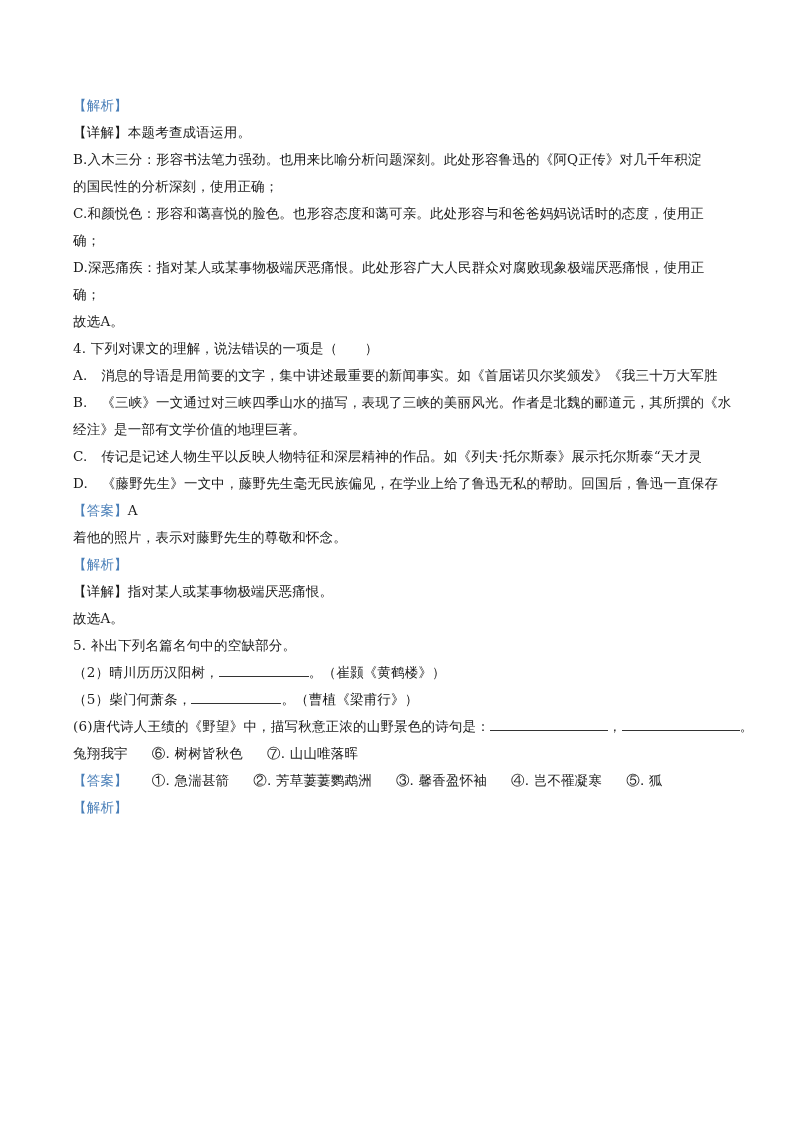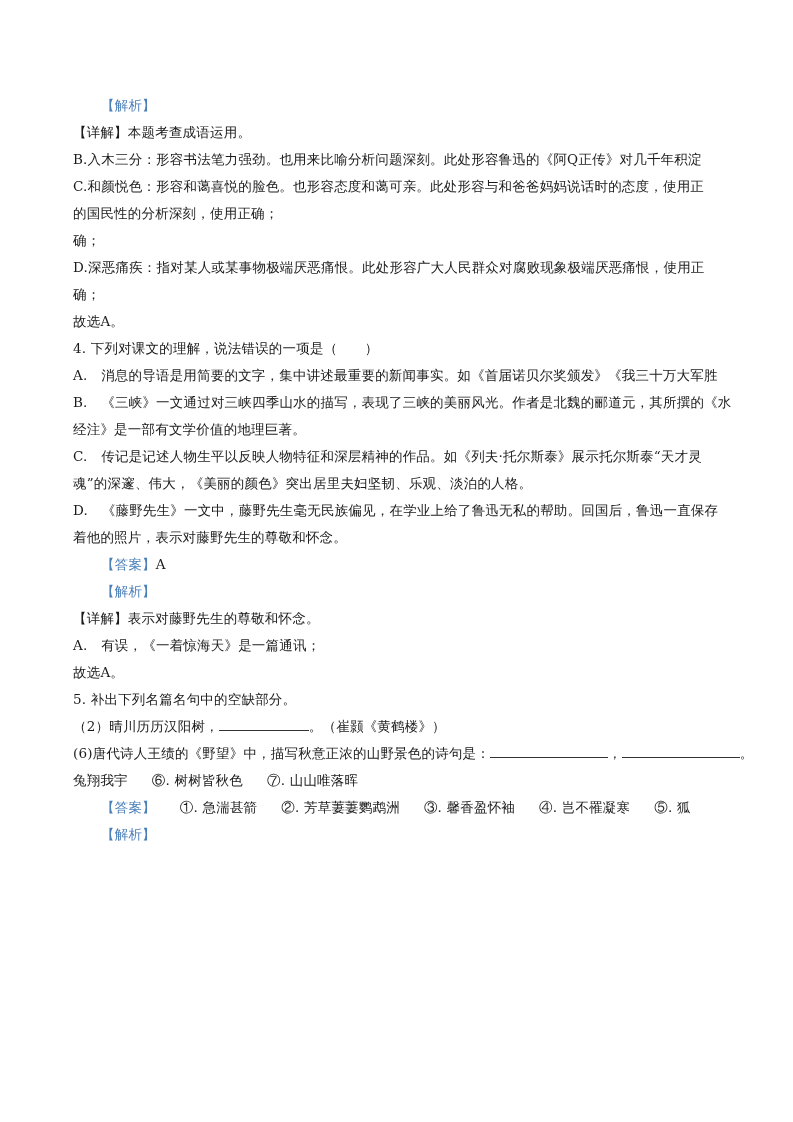--- a/index.html
+++ b/index.html
@@ -1,53 +1,52 @@
 <!DOCTYPE html>
 <html><head>
   <meta charset="utf-8">
   <style>
     html, body { margin: 0; padding: 0; background: #ffffff; }
     body { width: 793px; height: 1122px; position: relative; overflow: hidden;
       font-family: "DejaVu Serif", "Liberation Serif", serif; color: #1a1a1a; }
     .page { position: absolute; left: 73px; top: 92px; width: 650px; }
     .line { font-size: 13.5px; line-height: 27px; height: 27px; white-space: nowrap; letter-spacing: 0.2px; }
-    .tag { color: #4a7fb8; margin-left: 28px; }
+    .tag { color: #4a7fb8; }
     .blank { display: inline-block; border-bottom: 1px solid #333; height: 14px; vertical-align: baseline; }
     .gap { display: inline-block; }
   </style>
 </head>
 <body>
 
 <div class="page">
   <div class="line tag">【解析】</div>
   <div class="line"><span>【详解】</span><span>本题考查成语运用。</span></div>
   <div class="line">B.入木三分：形容书法笔力强劲。也用来比喻分析问题深刻。此处形容鲁迅的《阿Q正传》对几千年积淀</div>
+  <div class="line">的国民性的分析深刻，使用正确；</div>
   <div class="line">C.和颜悦色：形容和蔼喜悦的脸色。也形容态度和蔼可亲。此处形容与和爸爸妈妈说话时的态度，使用正</div>
-  <div class="line">的国民性的分析深刻，使用正确；</div>
   <div class="line">确；</div>
   <div class="line">D.深恶痛疾：指对某人或某事物极端厌恶痛恨。此处形容广大人民群众对腐败现象极端厌恶痛恨，使用正</div>
   <div class="line">确；</div>
   <div class="line">故选A。</div>
 
   <div class="line">4. 下列对课文的理解，说法错误的一项是（　　）</div>
   <div class="line">A.　消息的导语是用简要的文字，集中讲述最重要的新闻事实。如《首届诺贝尔奖颁发》《我三十万大军胜</div>
   <div class="line">B.　《三峡》一文通过对三峡四季山水的描写，表现了三峡的美丽风光。作者是北魏的郦道元，其所撰的《水</div>
   <div class="line">经注》是一部有文学价值的地理巨著。</div>
   <div class="line">C.　传记是记述人物生平以反映人物特征和深层精神的作品。如《列夫·托尔斯泰》展示托尔斯泰“天才灵</div>
-  <div class="line">魂”的深邃、伟大，《美丽的颜色》突出居里夫妇坚韧、乐观、淡泊的人格。</div>
   <div class="line">D.　《藤野先生》一文中，藤野先生毫无民族偏见，在学业上给了鲁迅无私的帮助。回国后，鲁迅一直保存</div>
+  <div class="line"><span class="tag">【答案】</span><span>A</span></div>
   <div class="line">着他的照片，表示对藤野先生的尊敬和怀念。</div>
-  <div class="line"><span class="tag">【答案】</span><span>A</span></div>
   <div class="line tag">【解析】</div>
-  <div class="line"><span>【详解】</span><span>表示对藤野先生的尊敬和怀念。</span></div>
-  <div class="line">A.　有误，《一着惊海天》是一篇通讯；</div>
+  <div class="line"><span>【详解】</span><span>指对某人或某事物极端厌恶痛恨。</span></div>
   <div class="line">故选A。</div>
 
   <div class="line">5. 补出下列名篇名句中的空缺部分。</div>
   <div class="line"><span>（2）</span><span>晴川历历汉阳树，</span><span class="blank" style="width:90px"></span><span>。（崔颢《黄鹤楼》）</span></div>
+  <div class="line"><span>（5）</span><span>柴门何萧条，</span><span class="blank" style="width:90px"></span><span>。（曹植《梁甫行》）</span></div>
   <div class="line"><span>(6)唐代诗人王绩的《野望》中，描写秋意正浓的山野景色的诗句是：</span><span class="blank" style="width:118px"></span><span>，</span><span class="blank" style="width:118px"></span><span>。</span></div>
   <div class="line">
     <span>兔翔我宇</span><span class="gap" style="width:24px"></span><span>⑥. 树树皆秋色</span><span class="gap" style="width:24px"></span><span>⑦. 山山唯落晖</span>
   </div>
   <div class="line">
     <span class="tag">【答案】</span><span class="gap" style="width:24px"></span><span>①. 急湍甚箭</span><span class="gap" style="width:24px"></span><span>②. 芳草萋萋鹦鹉洲</span><span class="gap" style="width:24px"></span><span>③. 馨香盈怀袖</span><span class="gap" style="width:24px"></span><span>④. 岂不罹凝寒</span><span class="gap" style="width:24px"></span><span>⑤. 狐</span>
   </div>
   <div class="line tag">【解析】</div>
 </div>
 

